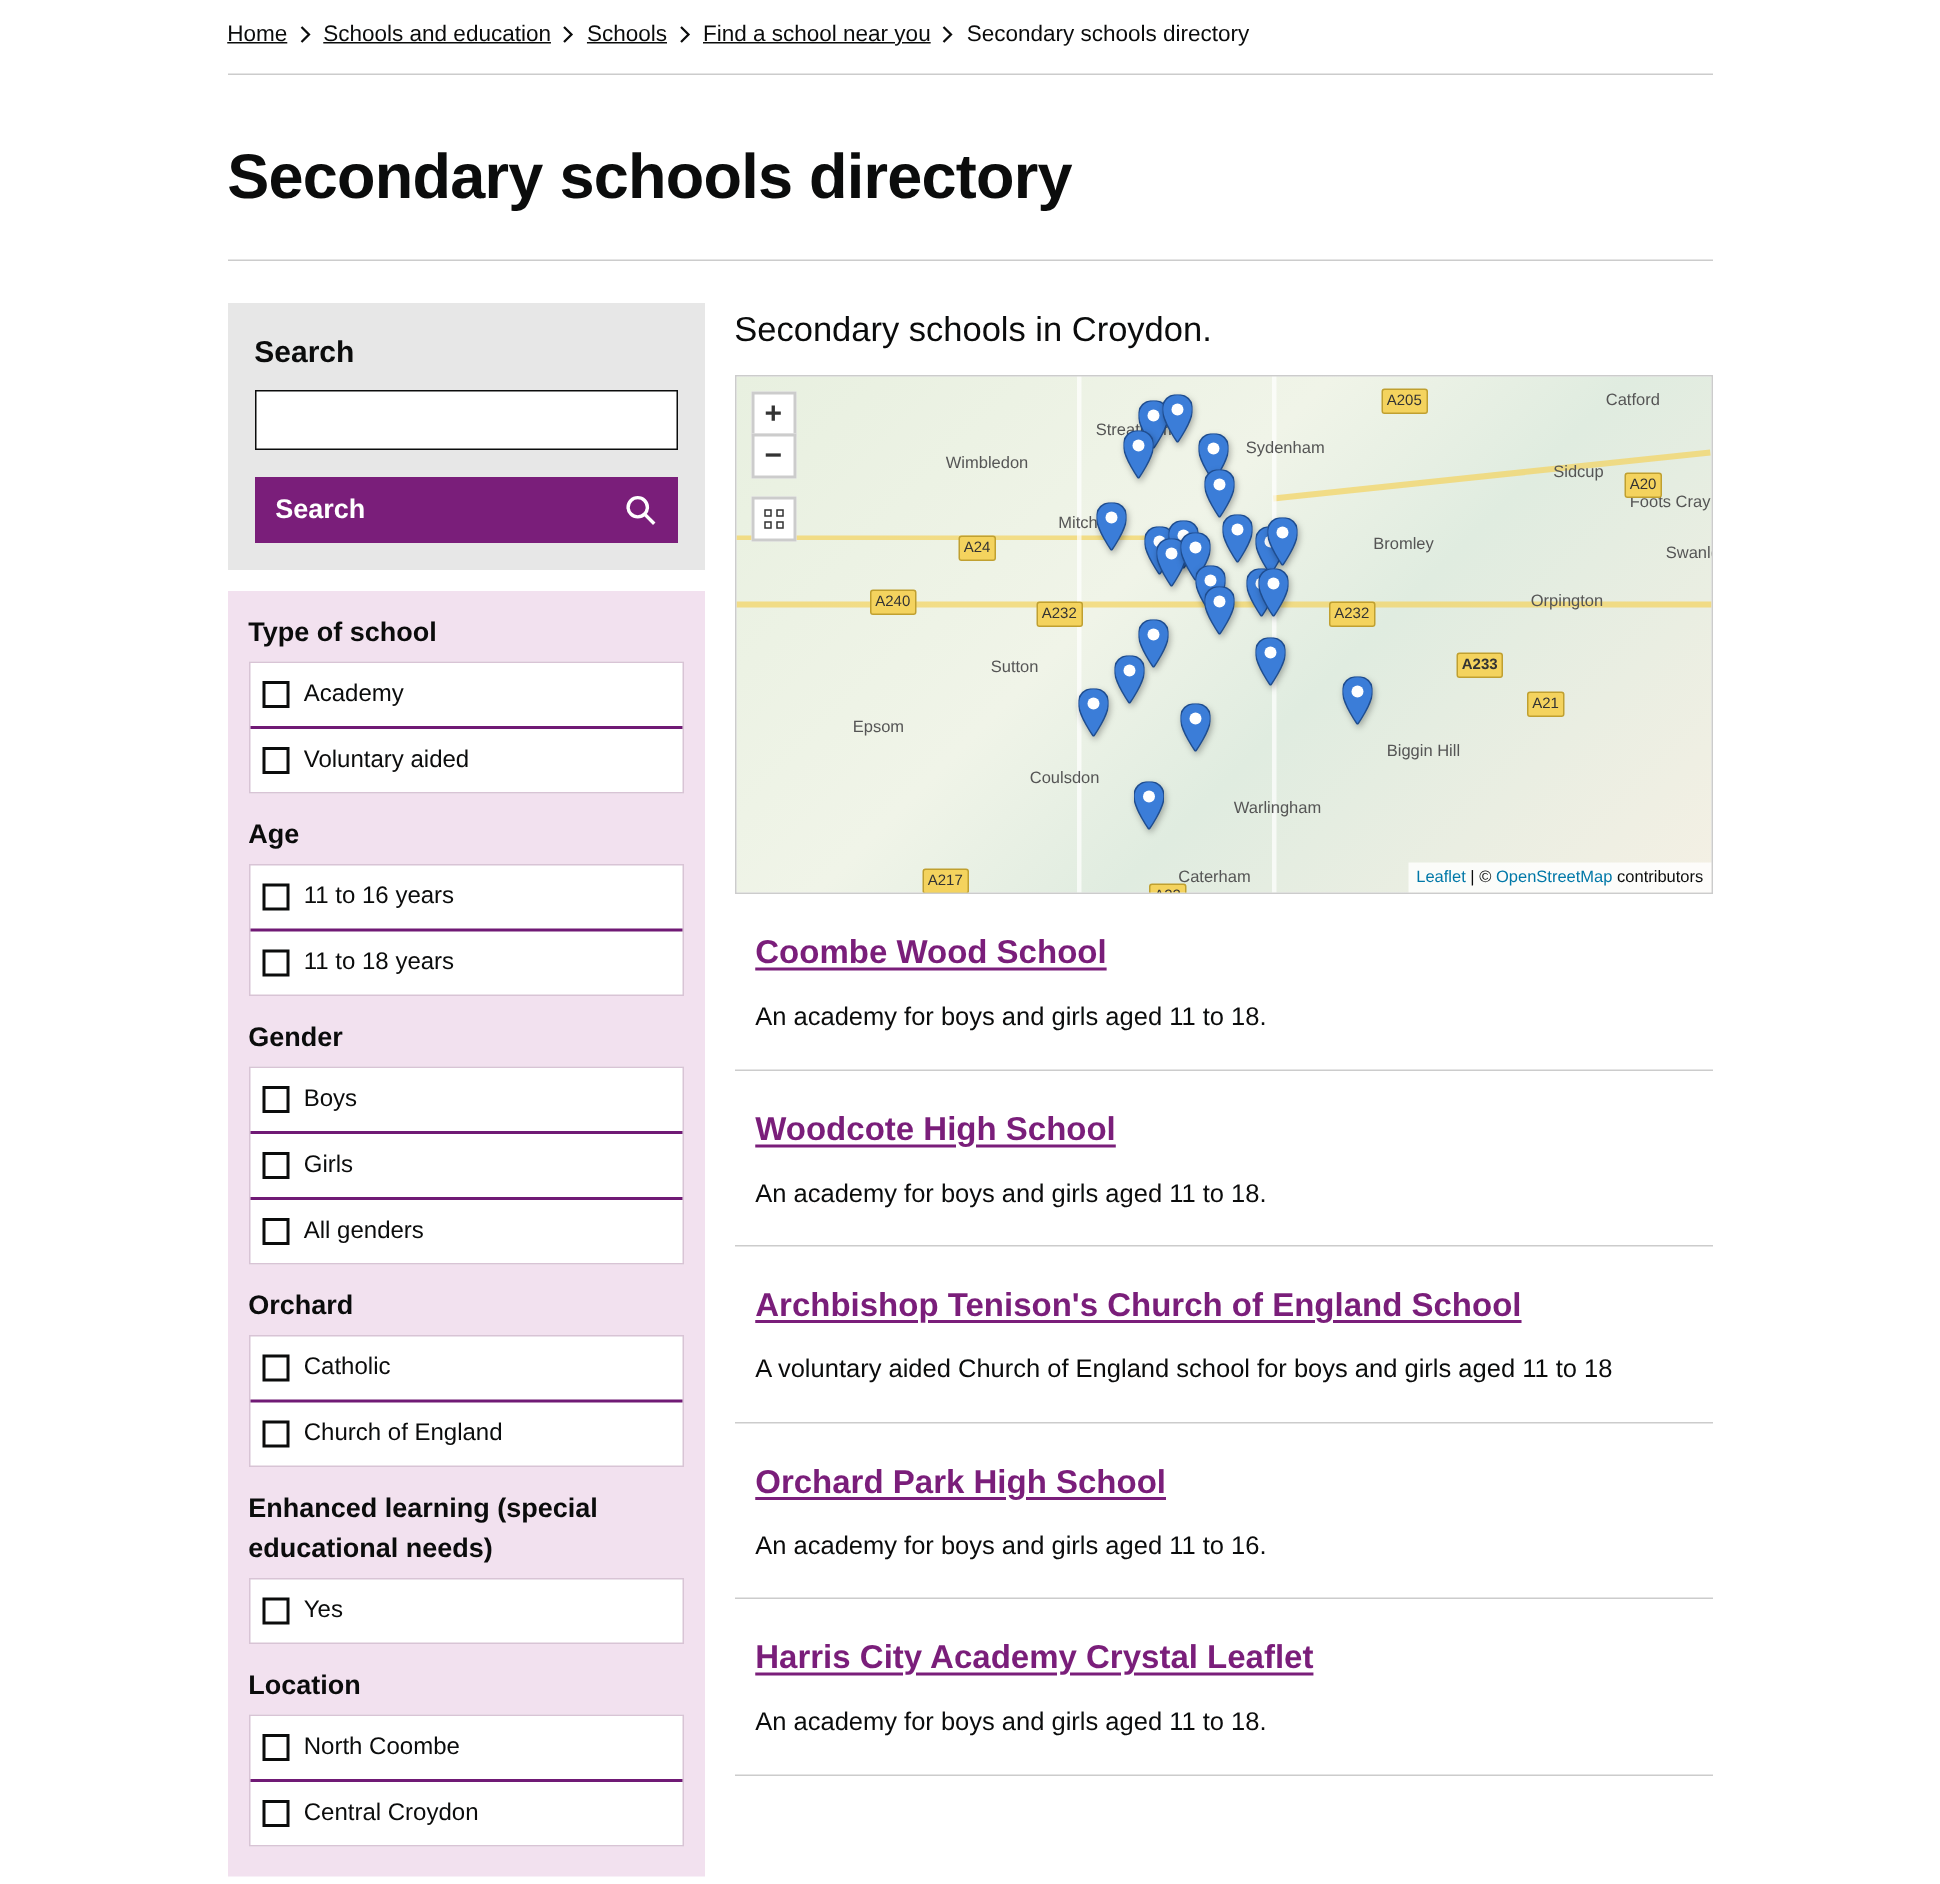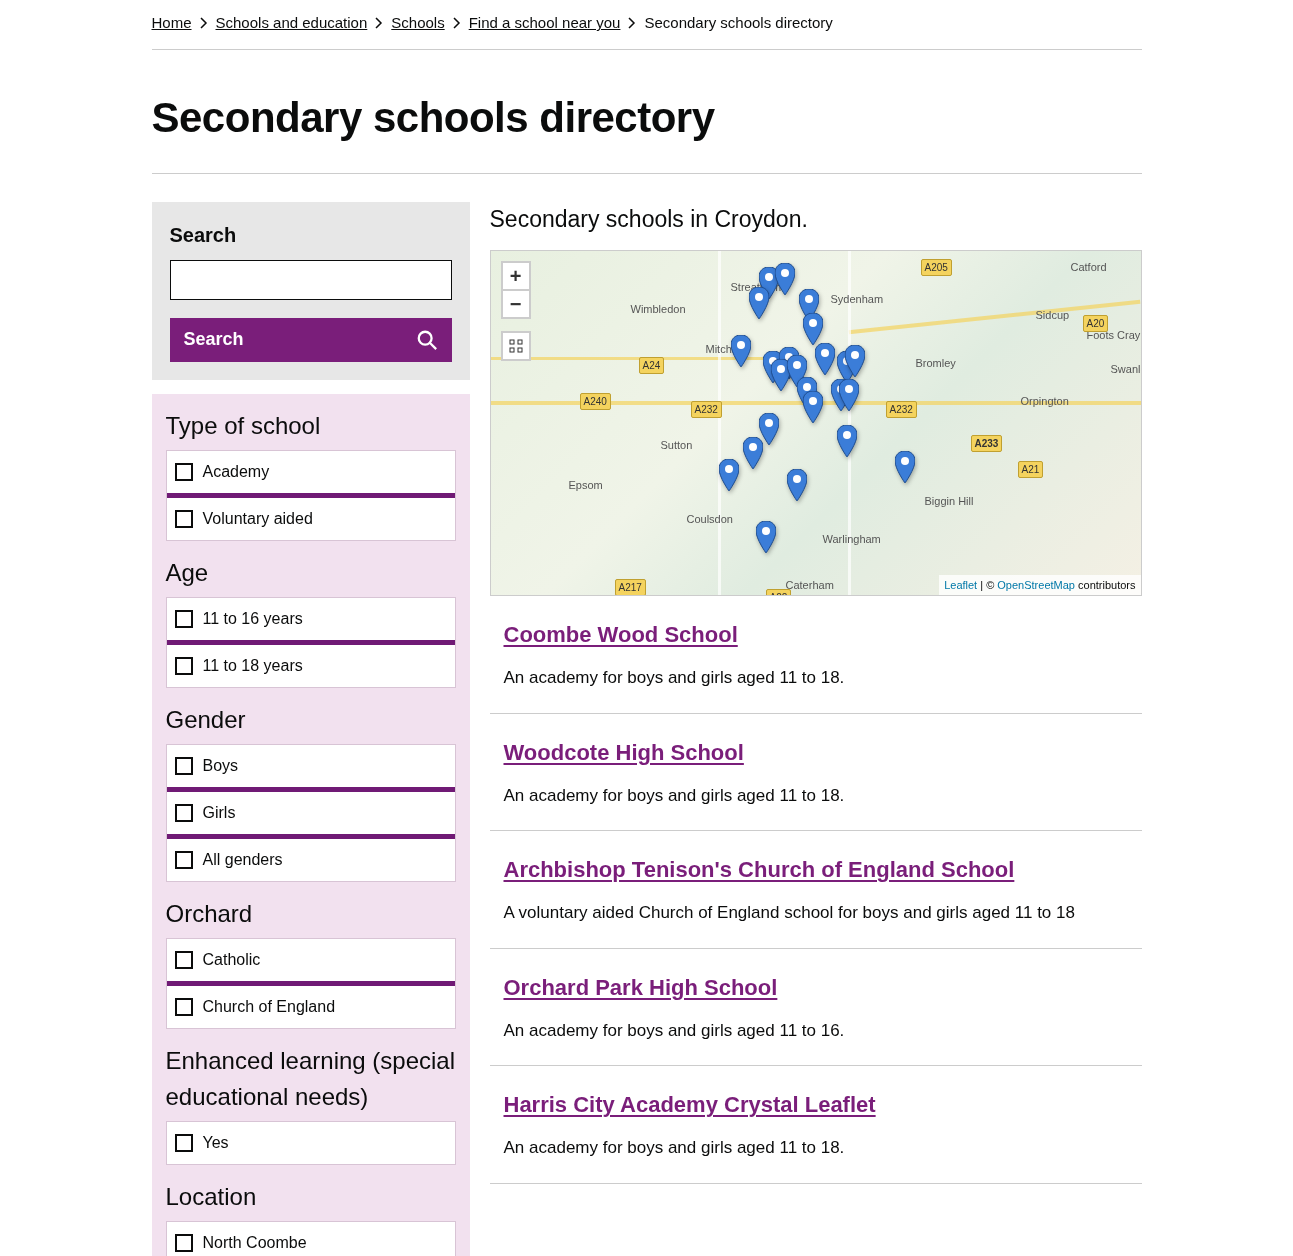--- a/index.html
+++ b/index.html
@@ -23,23 +23,23 @@
     
     
     .search-panel { background: #e7e7e7; padding: 18px; margin-bottom: 14px; }
     .search-panel h2 { font-size: 20px; font-weight: 900; margin-bottom: 10px; }
     .search-input { width: 100%; height: 40px; border: 1px solid #0b0c0c; padding: 8px; font-size: 16px; background:#fff; }
     .search-button { width: 100%; height: 44px; background: #7a1e7a; color:#fff; border: none; font-size: 18px; font-weight: bold; display:flex; align-items:center; justify-content:space-between; padding: 0 14px; margin-top: 18px; cursor:pointer;}
     .search-button svg { width: 22px; height: 22px; }
     
     
     .filter-panel { background: #f2e1ef; padding: 14px 14px 6px 14px; margin-bottom: 14px; }
-    .filter-panel h3 { font-size: 24px; font-weight: 400; margin-bottom: 6px; }
+    .filter-panel h3 { font-size: 18px; font-weight: 700; margin-bottom: 6px; }
     .filter-options { background: #fff; border: 1px solid #d8c4d5; }
-    .filter-option { display:flex; align-items:center; padding: 9px 8px; border-bottom: 5px solid #701a75; cursor:pointer; }
+    .filter-option { display:flex; align-items:center; padding: 9px 8px; border-bottom: 2px solid #701a75; cursor:pointer; }
     .filter-option:last-child { border-bottom: none; }
     .checkbox-box { width: 18px; height: 18px; border: 2px solid #0b0c0c; margin-right: 10px; flex-shrink:0; }
     .filter-option-label { font-size: 16px; }
     .filter-group { margin-bottom: 14px; }
     
     
     .intro { font-size: 23px; margin-bottom: 14px; }
     
     
     .map { position: relative; height: 346px; background: linear-gradient(135deg, #e8f0e0 0%, #f0f4e8 40%, #e0ece0 60%, #f4f0e4 100%); overflow:hidden; border: 1px solid #ccc; }

